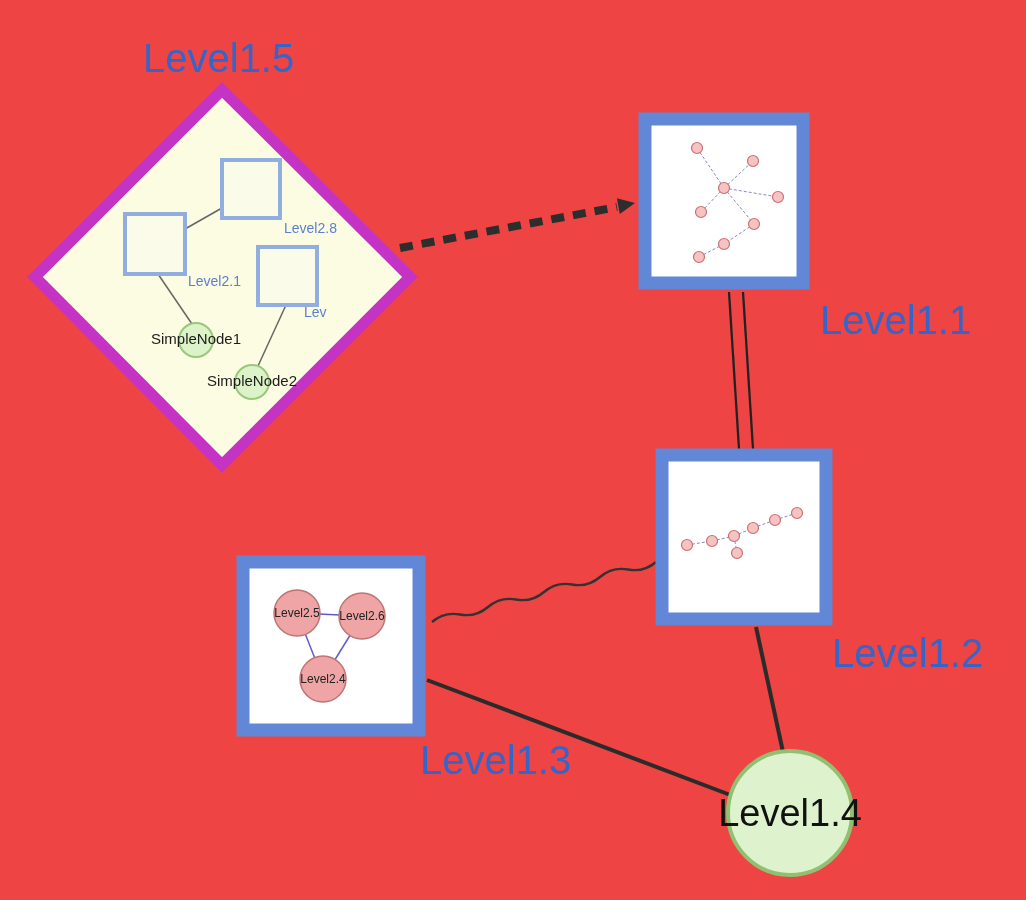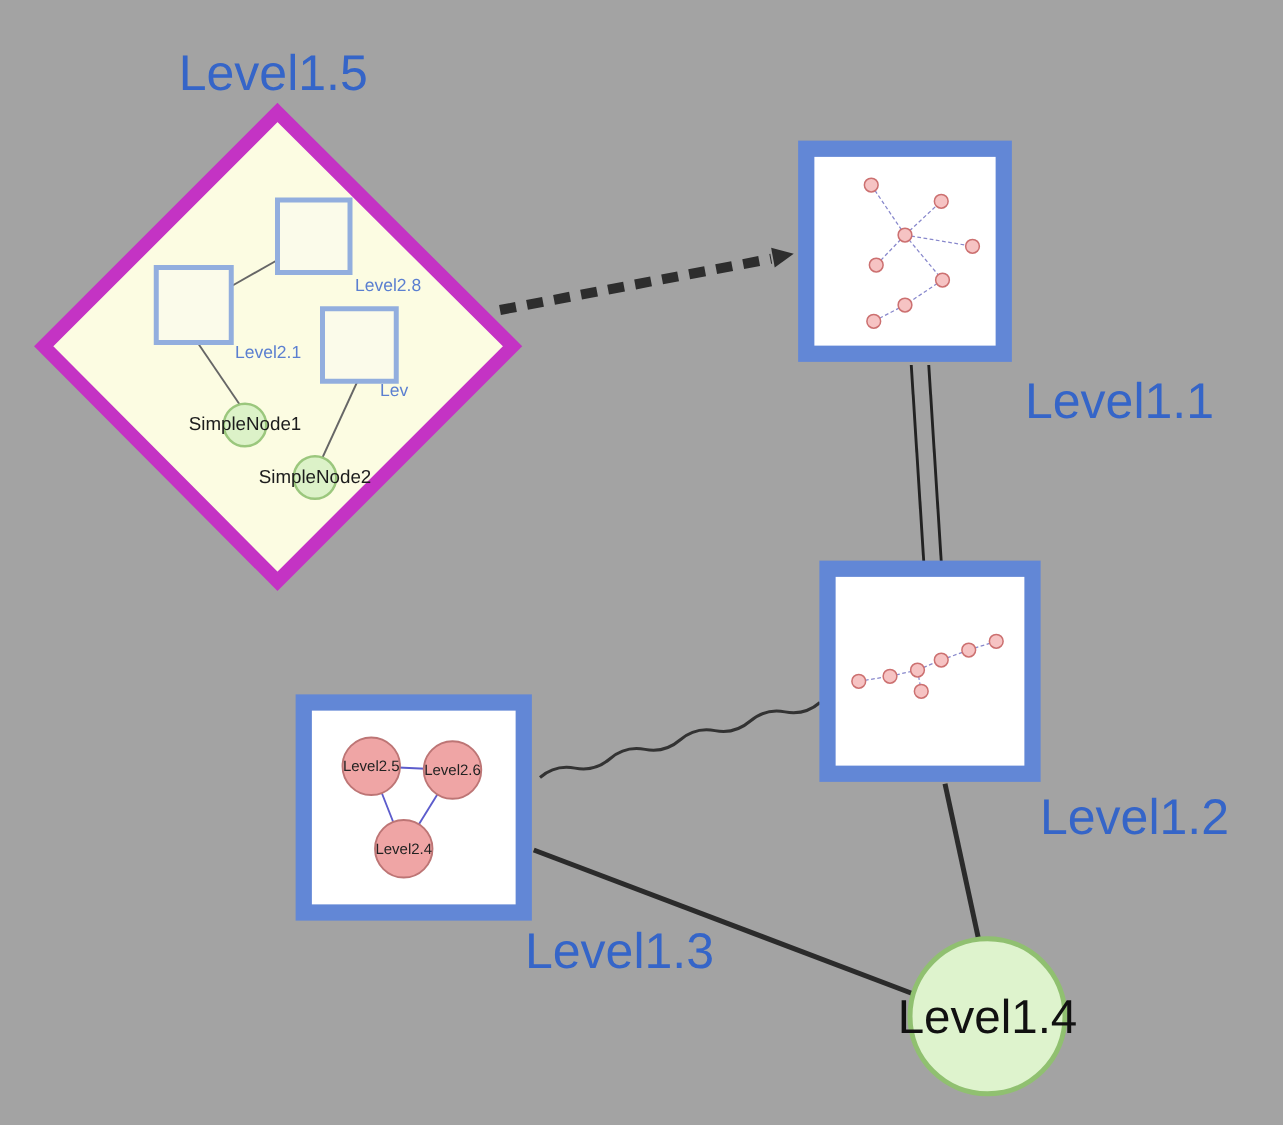--- a/index.html
+++ b/index.html
@@ -1,20 +1,20 @@
 <!DOCTYPE html>
 <html><head>
 <meta charset="utf-8">
 <style>
   html, body { margin: 0; padding: 0; background: #ffffff; }
   .stage {
     position: relative;
     width: 1026px;
     height: 900px;
-    background: #a3a3a3;
+    background: #ef4444;
     font-family: "Liberation Sans", sans-serif;
     overflow: hidden;
   }
   svg text { font-family: "Liberation Sans", sans-serif; }
   .lbl-level   { font-size: 40px; fill: #3565c8; }
   .lbl-level-dark { font-size: 38px; fill: #111111; }
   .lbl-inner   { font-size: 14px; fill: #5b7fd0; }
   .lbl-simple  { font-size: 15px; fill: #1c1c1c; }
   .lbl-tiny    { font-size: 12px; fill: #222222; }
 

